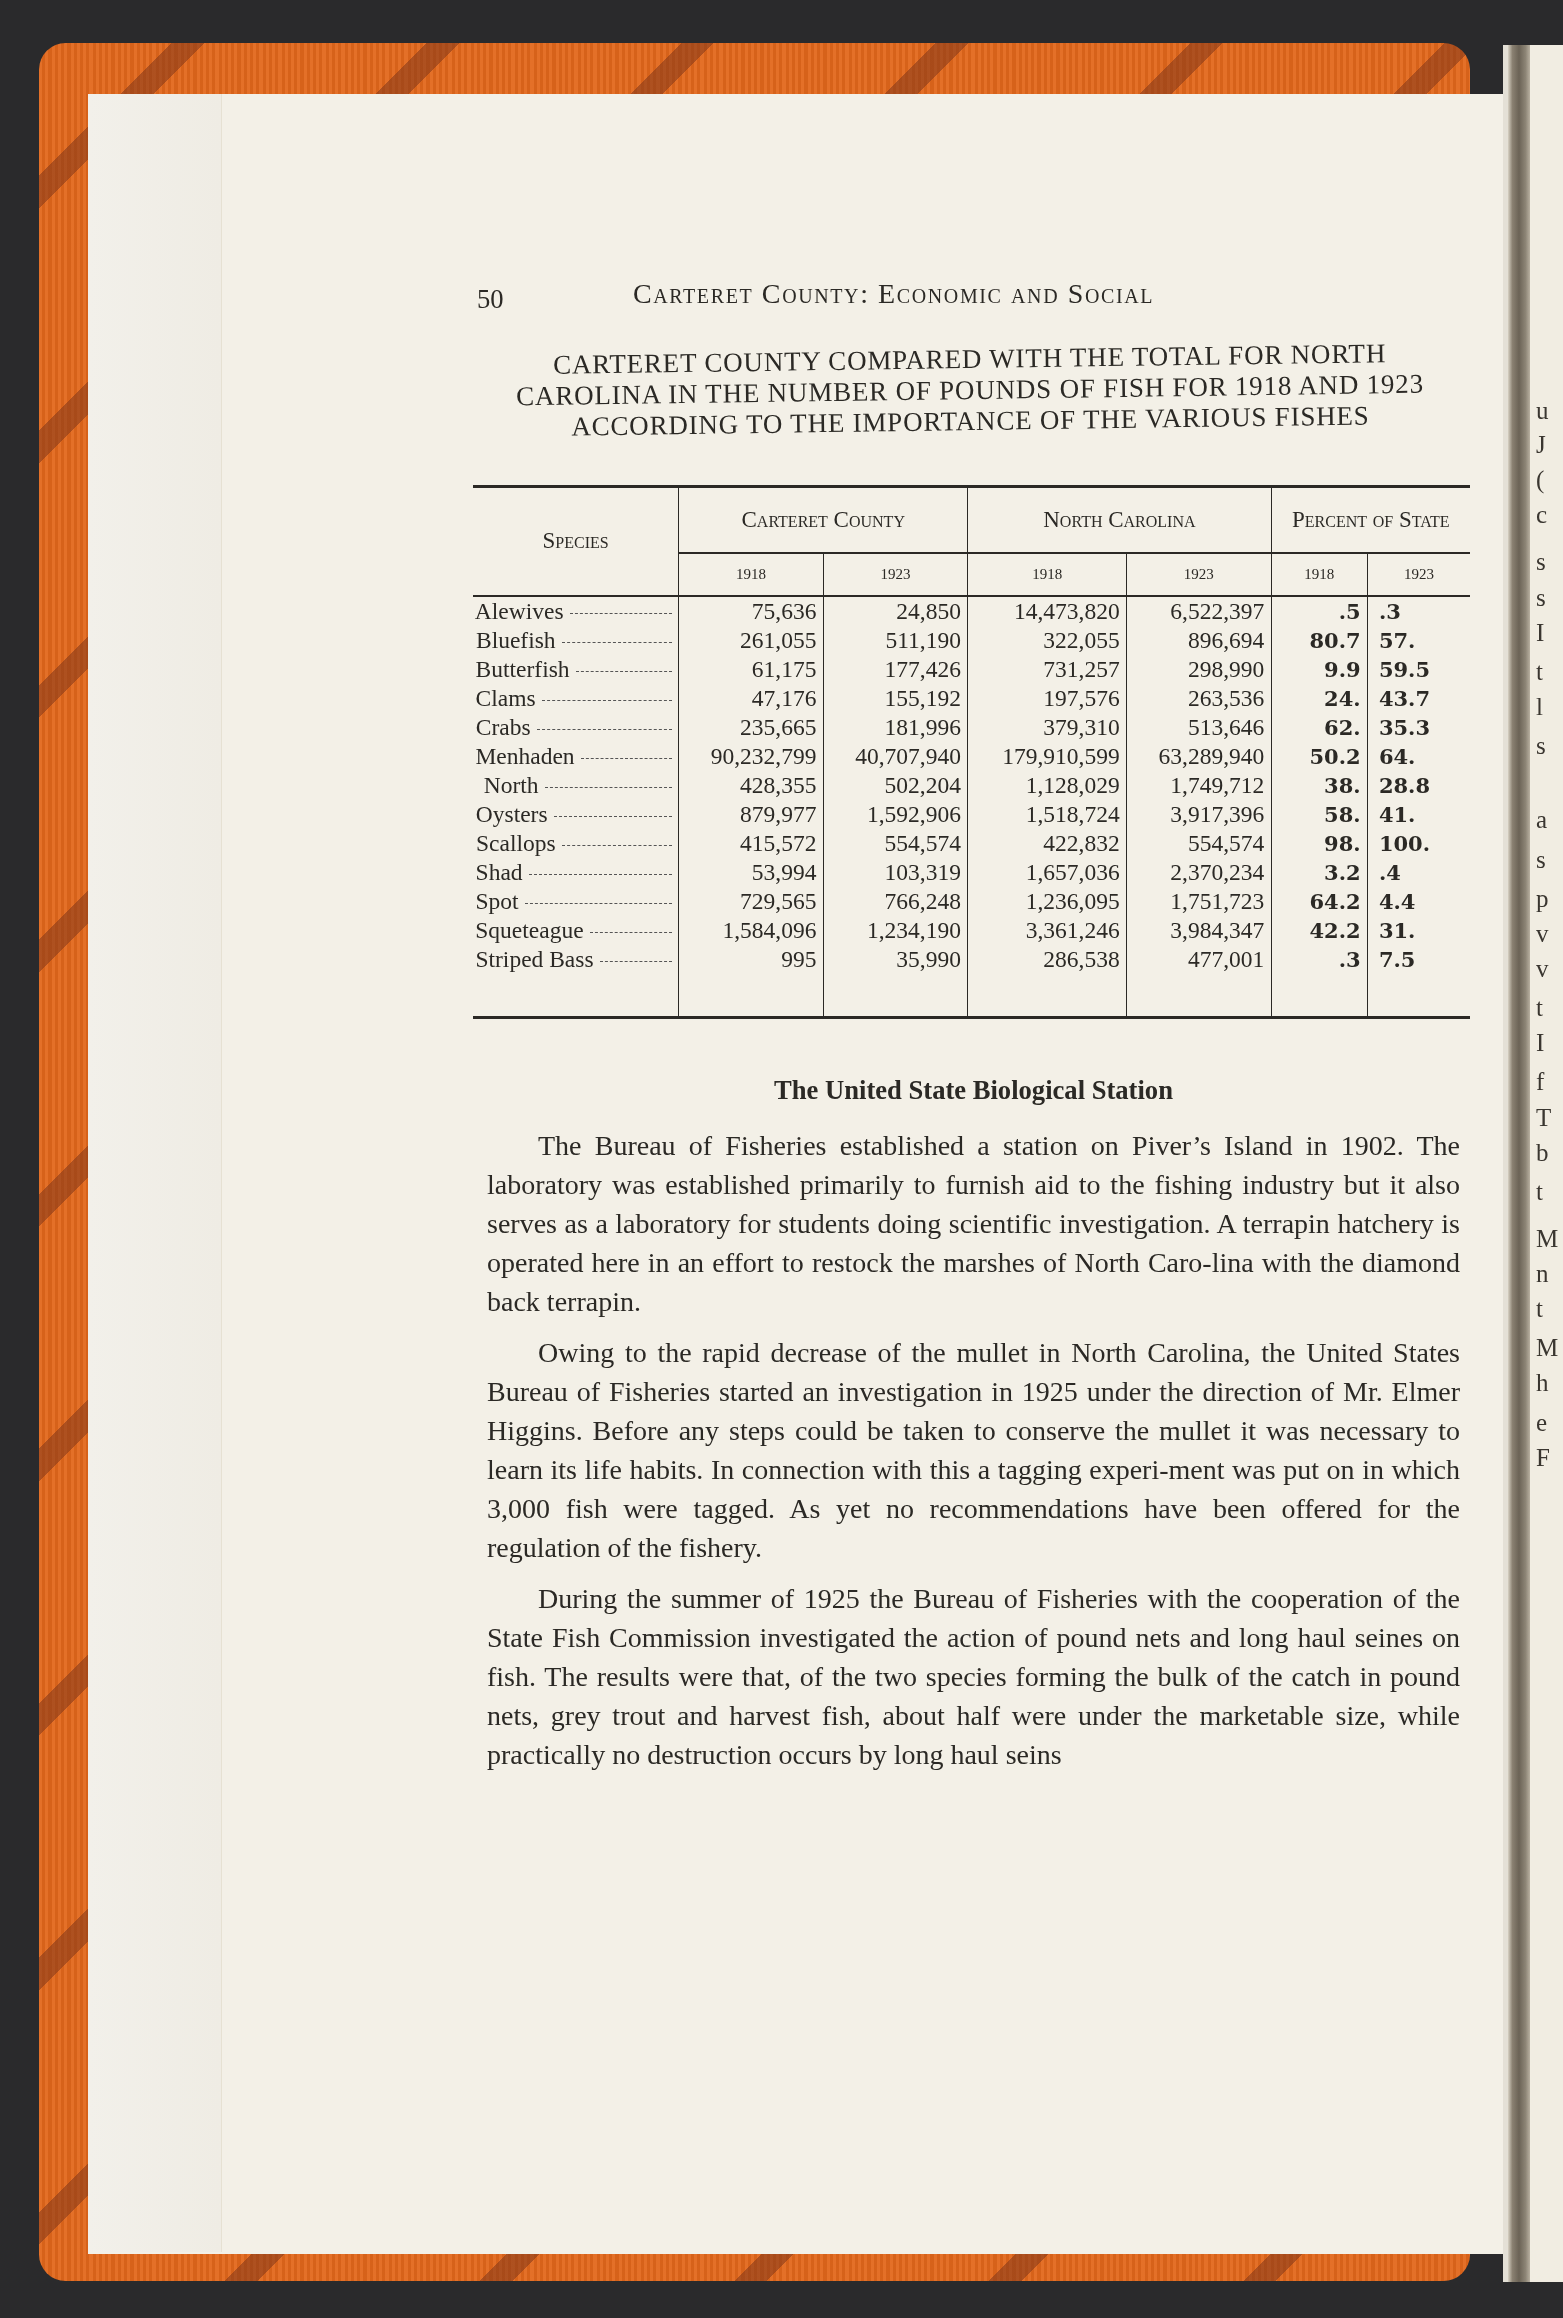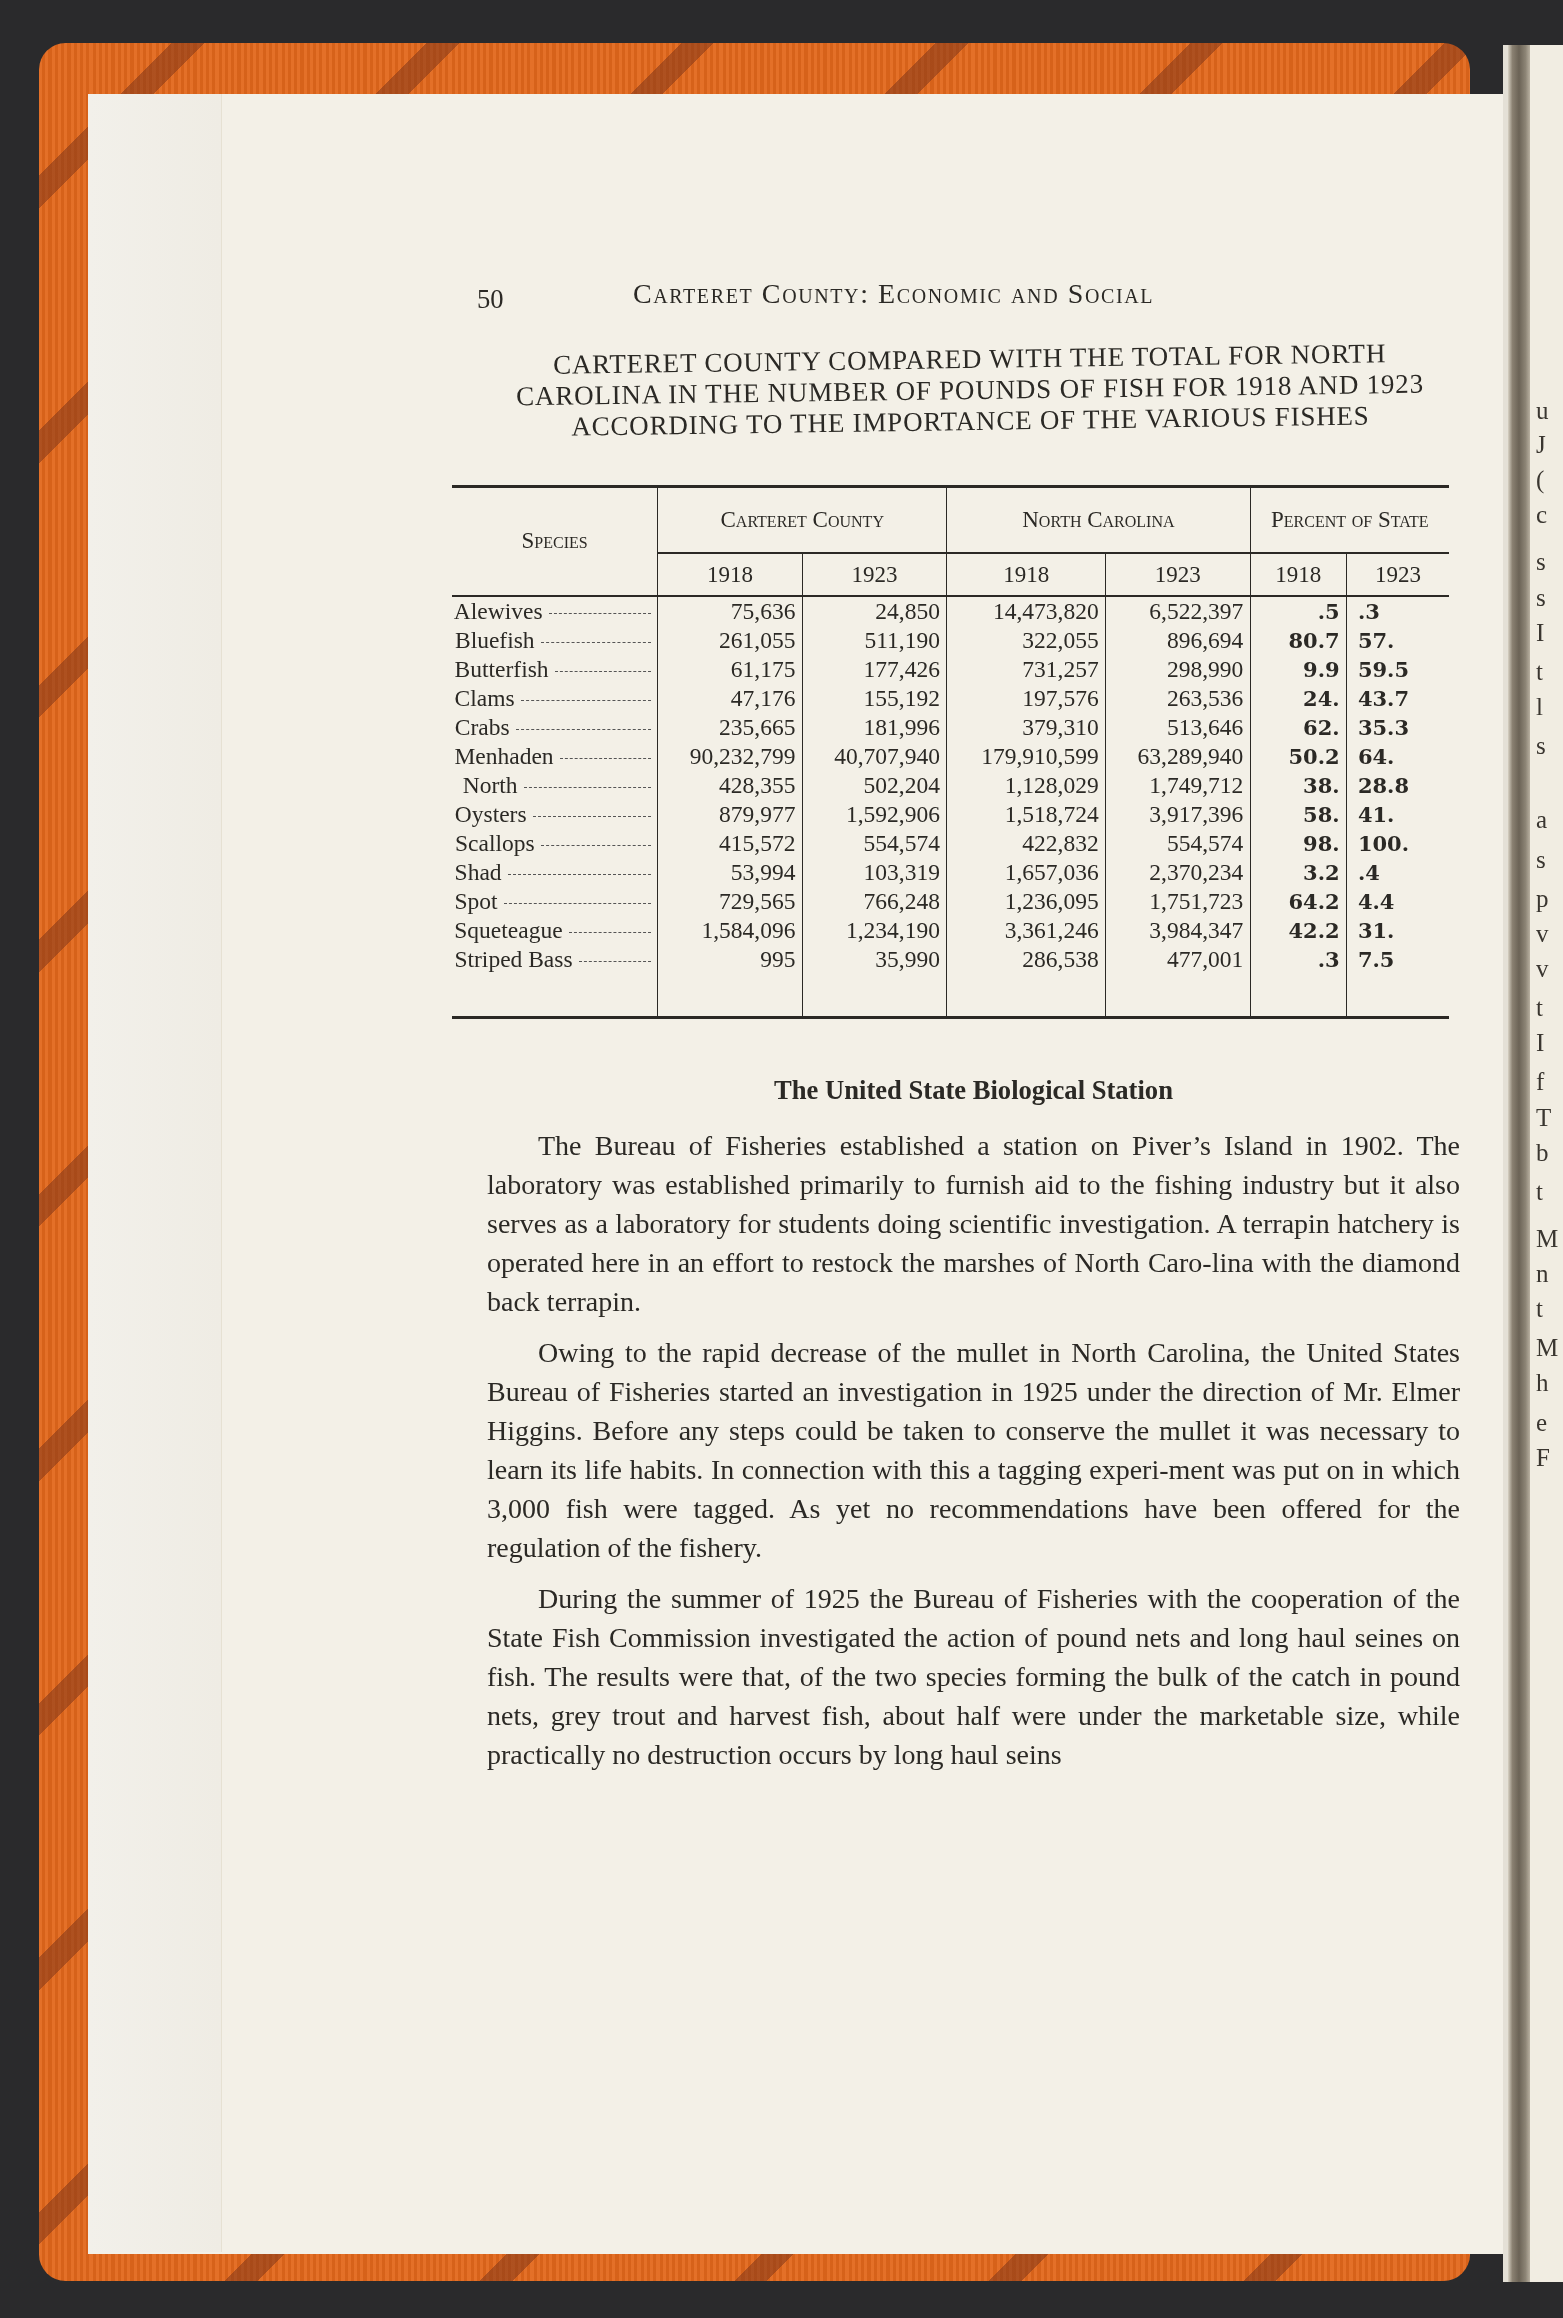--- a/index.html
+++ b/index.html
@@ -46,27 +46,27 @@
   .page-number { position:absolute; left:0; top:6.3px; font-size:26.6px; }
   .running-title { position:absolute; left:156px; top:0; font-size:28px; letter-spacing:1.6px; font-variant:small-caps; }
 
   .table-title {
     position:absolute; left:485px; top:344px; width:970px;
     text-align:center; font-size:27px; line-height:31px; letter-spacing:0.8px;
     transform:rotate(-0.8deg);
   }
 
   table.fish {
-    position:absolute; left:452px; top:485px; width:997px;
+    position:absolute; left:473px; top:485px; width:997px;
     border-collapse:collapse; font-size:23.5px;
     border-top:3.1px solid #2b2925; border-bottom:3.1px solid #2b2925;
   }
   table.fish th { font-weight:normal; font-variant:small-caps; font-size:23px; padding:4.7px 3.1px; }
   table.fish th.grp { border-bottom:2.3px solid #2b2925; height:55px; }
-  table.fish th.yr { font-variant:normal; font-size:23px; border-bottom:2.3px solid #2b2925; height:31px; }
+  table.fish th.yr { font-variant:normal; font-size:15px; border-bottom:2.3px solid #2b2925; height:31px; }
   table.fish th.spc { width:199px; border-bottom:2.3px solid #2b2925; }
   table.fish td { padding:0 6.3px; height:29px; line-height:29px; text-align:right; white-space:nowrap; }
   table.fish td.name { text-align:right; padding-left:0; }
   table.fish td.name .lead { display:inline-block; border-bottom:0.8px dashed #555; width:47px; margin-left:6.3px; vertical-align:middle; }
   table.fish .vl { border-left:1.6px solid #2b2925; }
   table.fish td.pct { font-weight:bold; font-family:"DejaVu Serif", serif; font-size:21px; }
   table.fish td.pct23 { text-align:left; padding-left:11px; }
   table.fish tr.spacer td { height:42px; }
 
   .section-heading {

